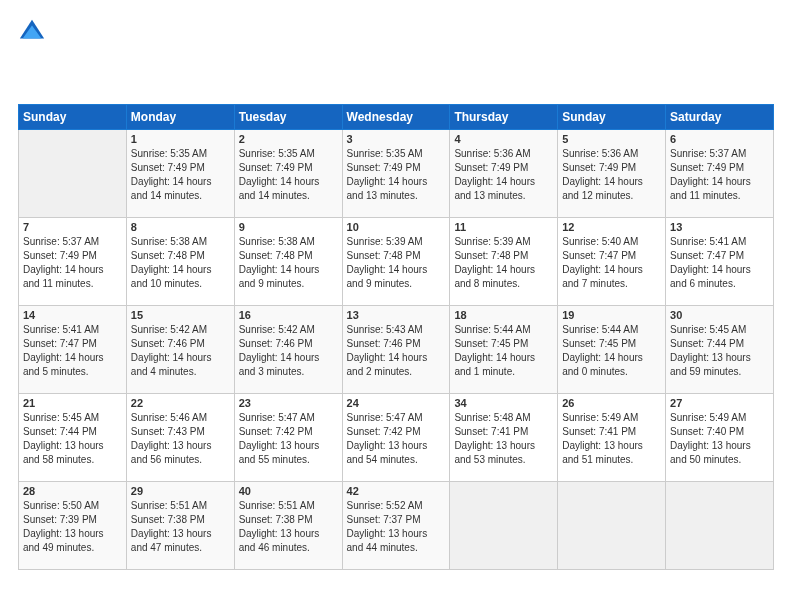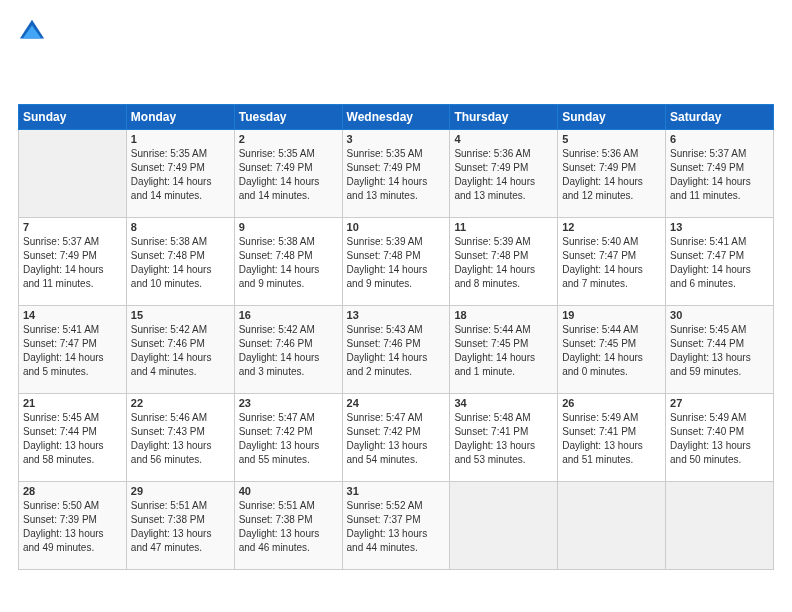--- a/index.html
+++ b/index.html
@@ -263,21 +263,21 @@
           </td>
           <td>
             <span class="day-num">29</span>
             <div class="day-info">Sunrise: 5:51 AM<br>Sunset: 7:38 PM<br>Daylight: 13 hours<br>and 47 minutes.</div>
           </td>
           <td>
             <span class="day-num">40</span>
             <div class="day-info">Sunrise: 5:51 AM<br>Sunset: 7:38 PM<br>Daylight: 13 hours<br>and 46 minutes.</div>
           </td>
           <td>
-            <span class="day-num">31</span>
+            <span class="day-num">42</span>
             <div class="day-info">Sunrise: 5:52 AM<br>Sunset: 7:37 PM<br>Daylight: 13 hours<br>and 44 minutes.</div>
           </td>
           <td class="empty-cell"></td>
           <td class="empty-cell"></td>
           <td class="empty-cell"></td>
         </tr>
       </tbody>
   </table>
 </div>
 

